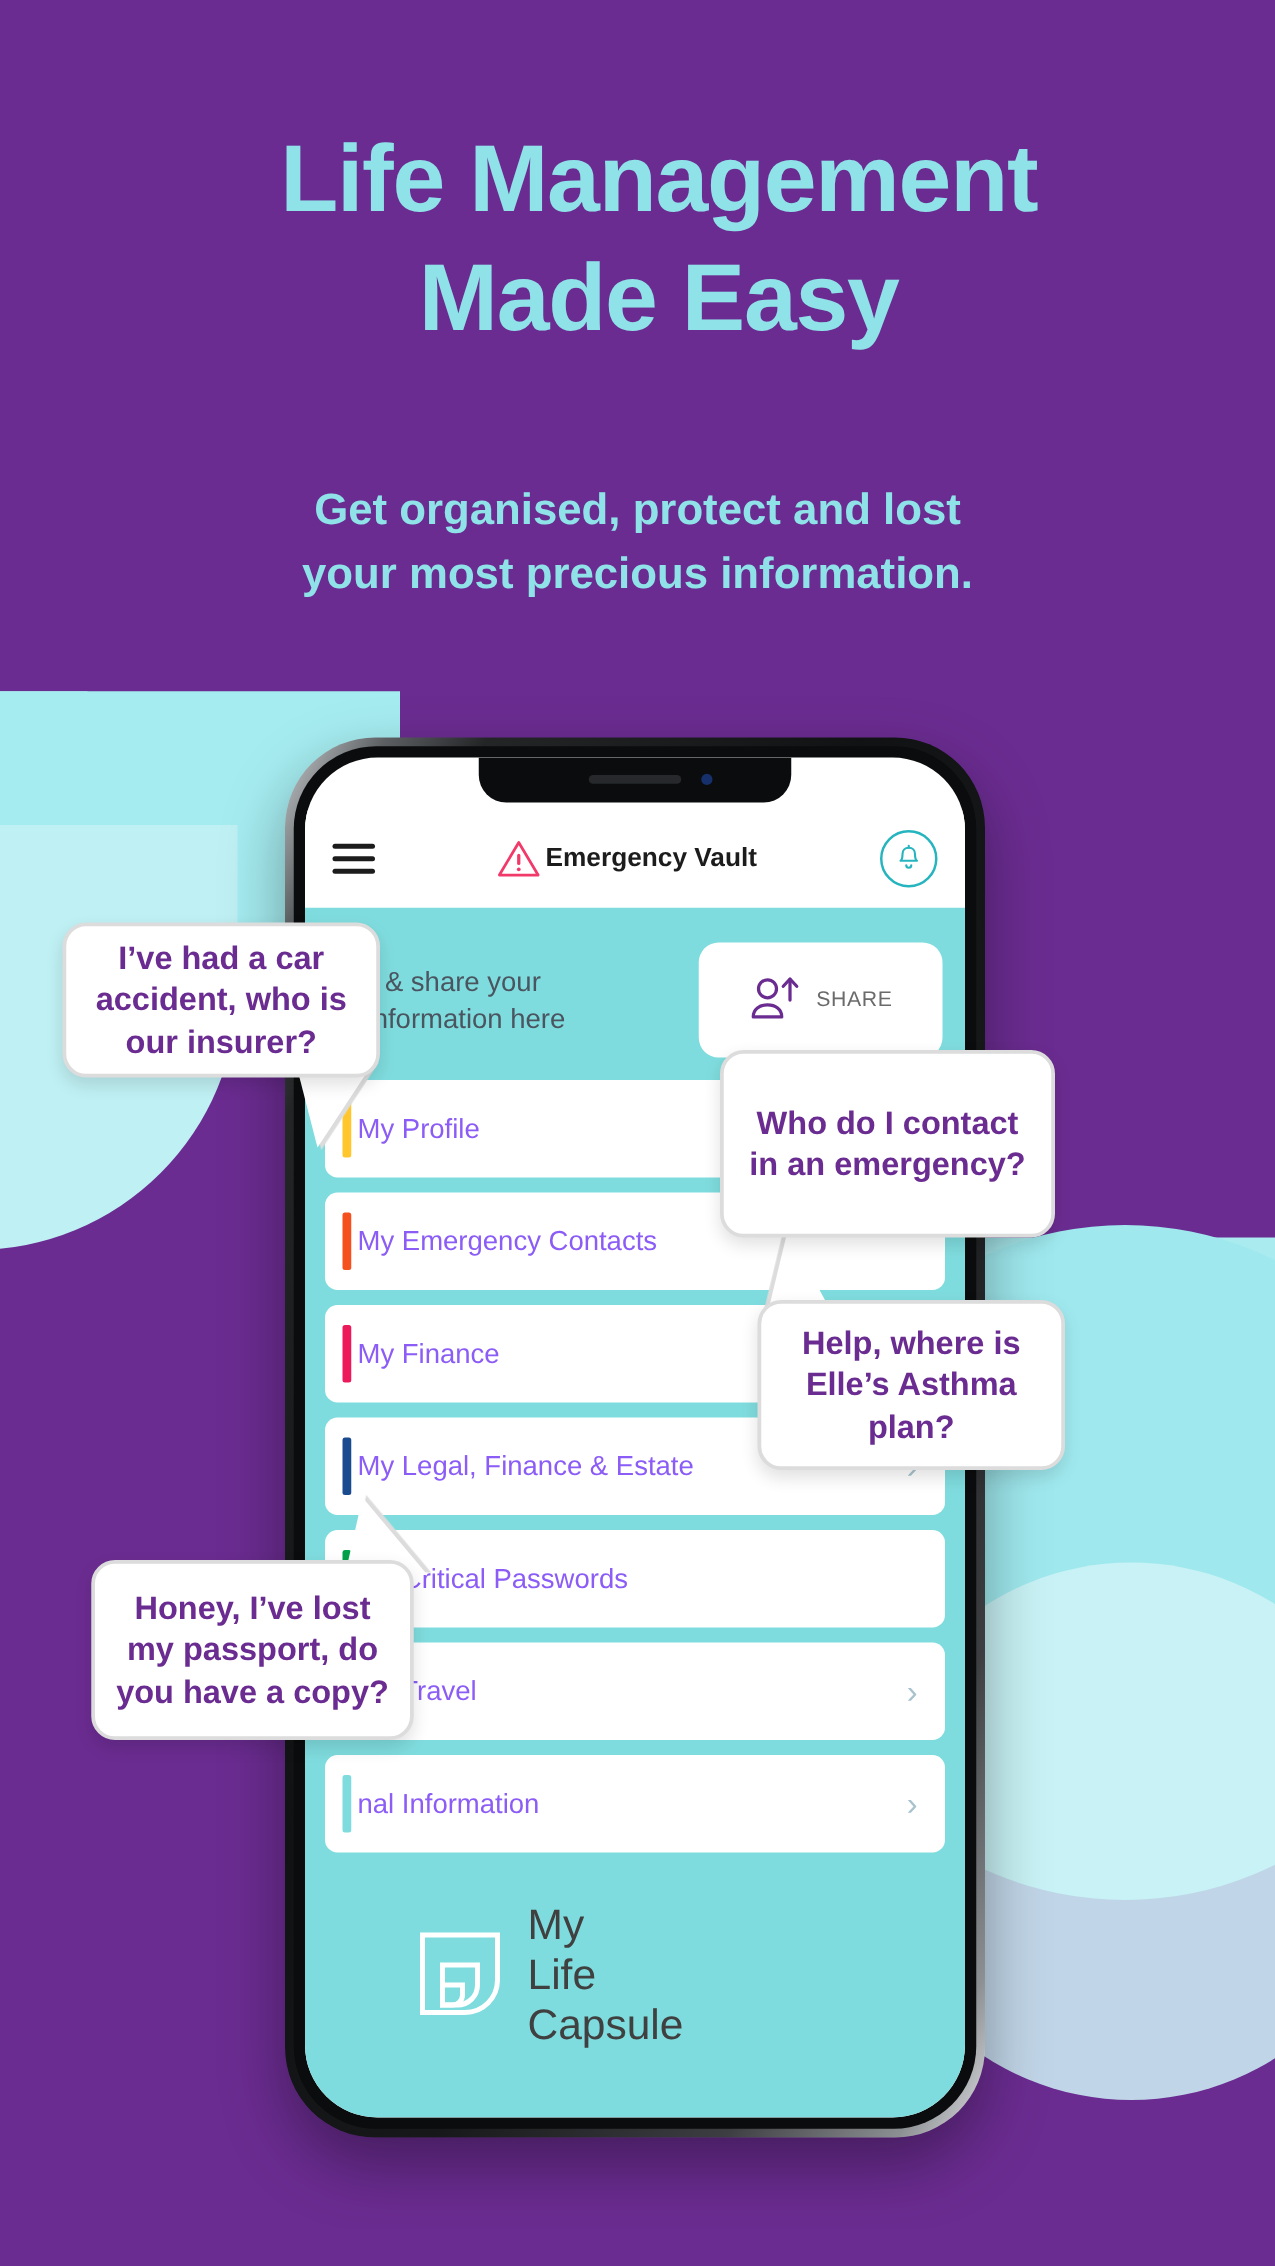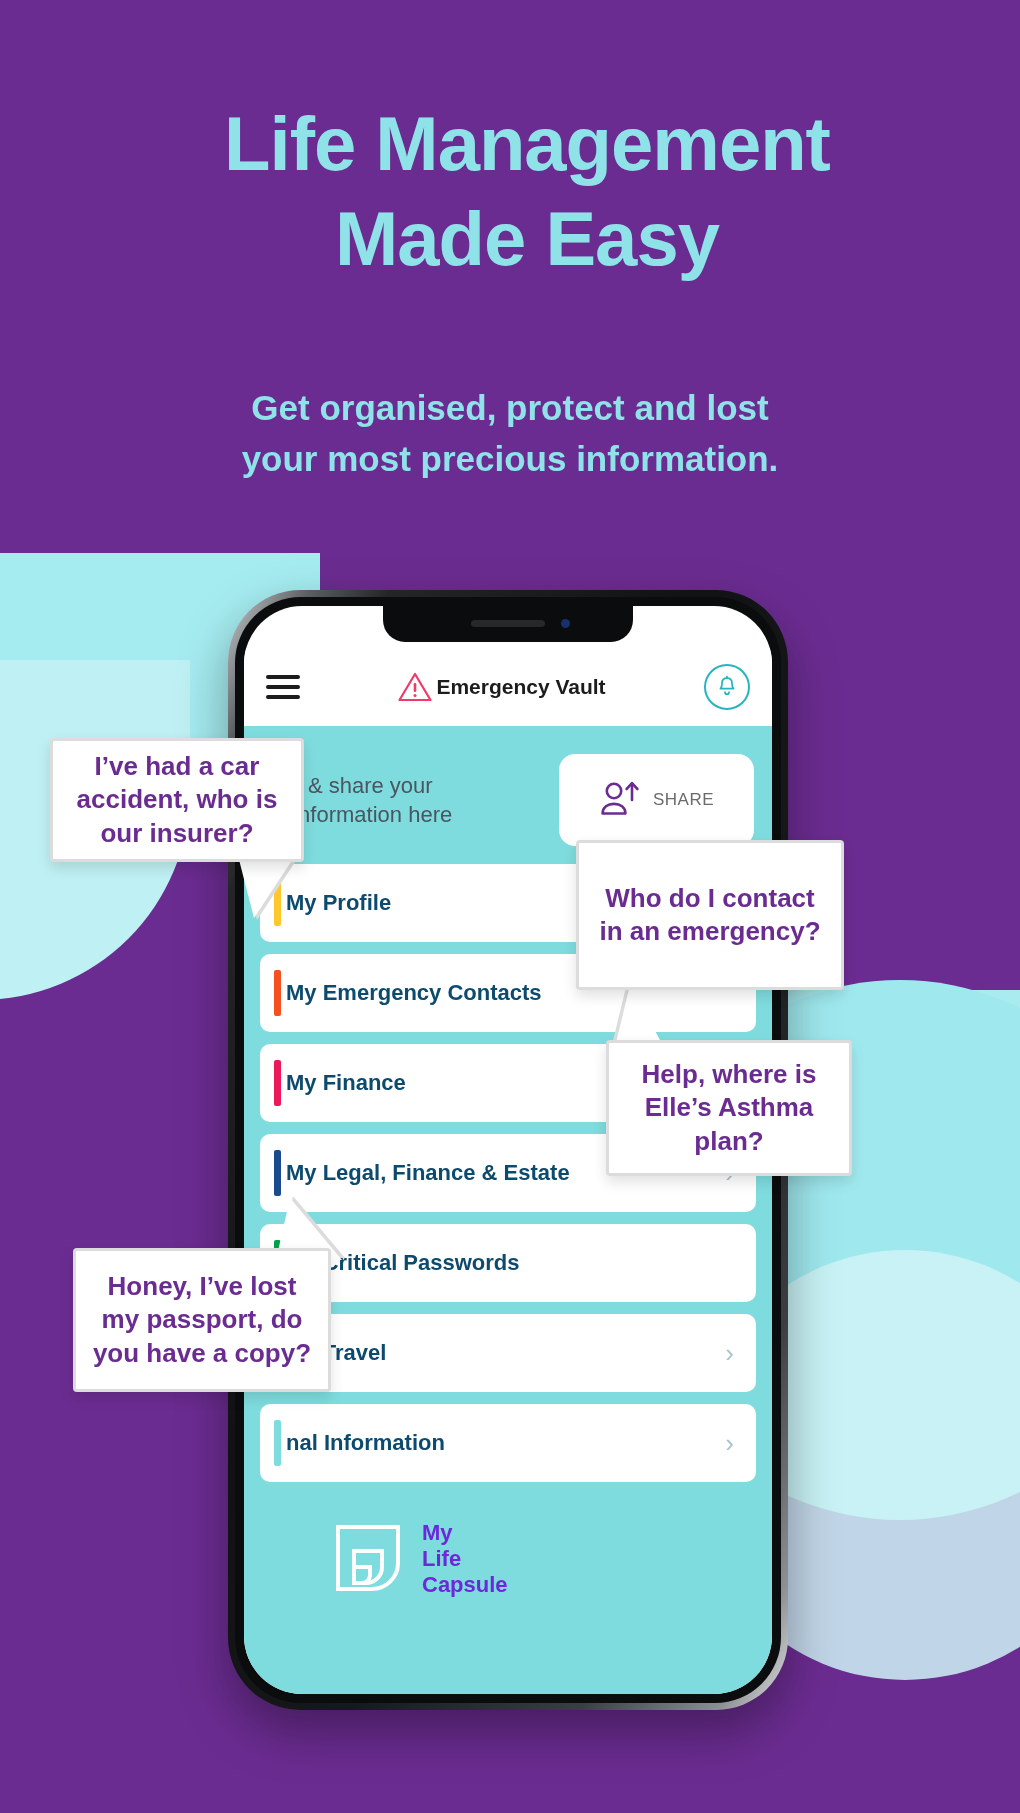--- a/index.html
+++ b/index.html
@@ -171,44 +171,44 @@
     border-radius: 10px;
     height: 78px;
     margin-bottom: 12px;
     display: flex; align-items: center;
     padding: 0 22px 0 26px;
   }
   .vault-bar {
     position: absolute; left: 14px; top: 16px;
     width: 7px; height: 46px; border-radius: 2px;
   }
-  .vault-label { font-size: 22px; color: #0c4a6e; font-weight: 700; flex: 1; }
+  .vault-label { font-size: 22px; color: #8b5cf6; font-weight: 400; flex: 1; }
   .vault-chev { color: #A9C3CE; font-size: 26px; font-weight: 300; line-height: 1; }
 
   
   #brand {
     display: flex; align-items: center; gap: 16px;
     padding: 26px 0 0 86px;
   }
   #brand-mark { width: 76px; height: 76px; }
   #brand-words {
-    color: #6d28d9; font-weight: 700; font-size: 22px; line-height: 1.18;
+    color: #404040; font-weight: 400; font-size: 34px; line-height: 1.18;
   }
   #home-indicator {
     position: absolute; left: 50%; transform: translateX(-50%);
     bottom: 26px; width: 168px; height: 7px; border-radius: 4px;
     background: #1c1c1c;
   }
 
   
   .bubble {
     position: absolute;
     background: #fff;
     border: 3px solid #DCDCDC;
-    border-radius: 4px;
+    border-radius: 19px;
     color: #6B2C91;
     font-weight: 800;
     text-align: center;
     line-height: 1.28;
     box-shadow: 0 6px 14px rgba(0,0,0,.12);
     z-index: 20;
     display: flex; align-items: center; justify-content: center;
   }
   .tail { position: absolute; width: 0; height: 0; z-index: 19; }
 

